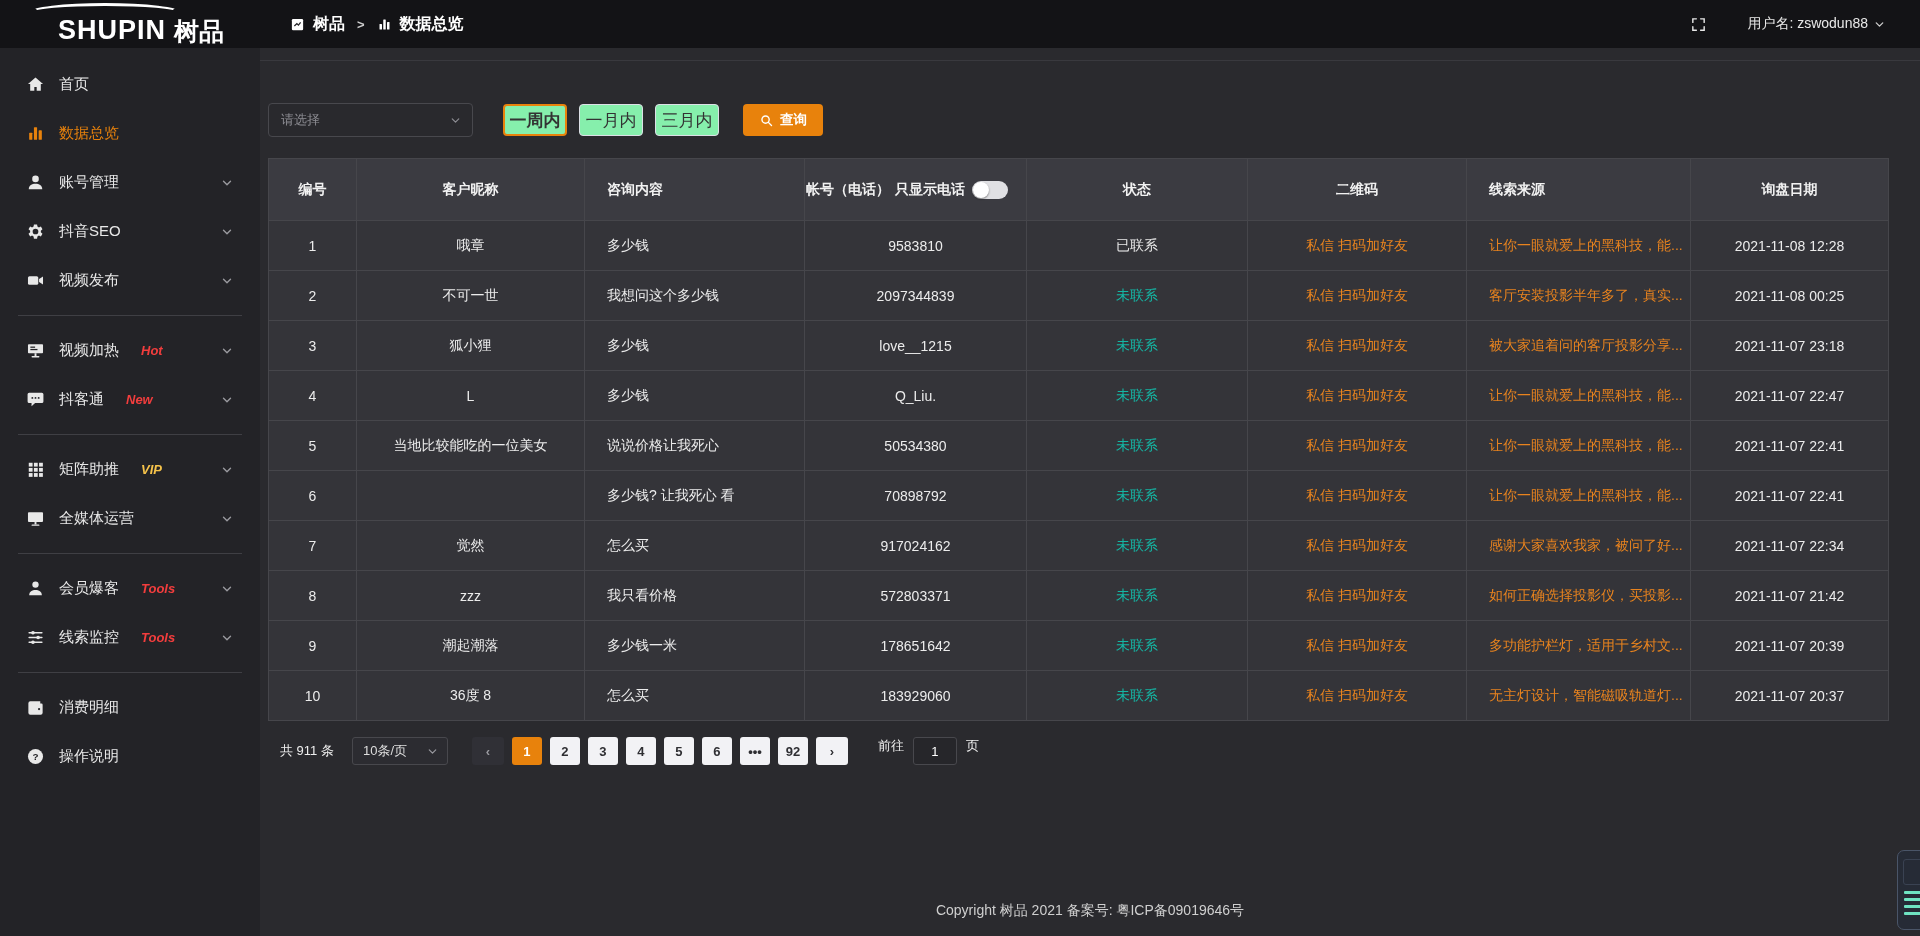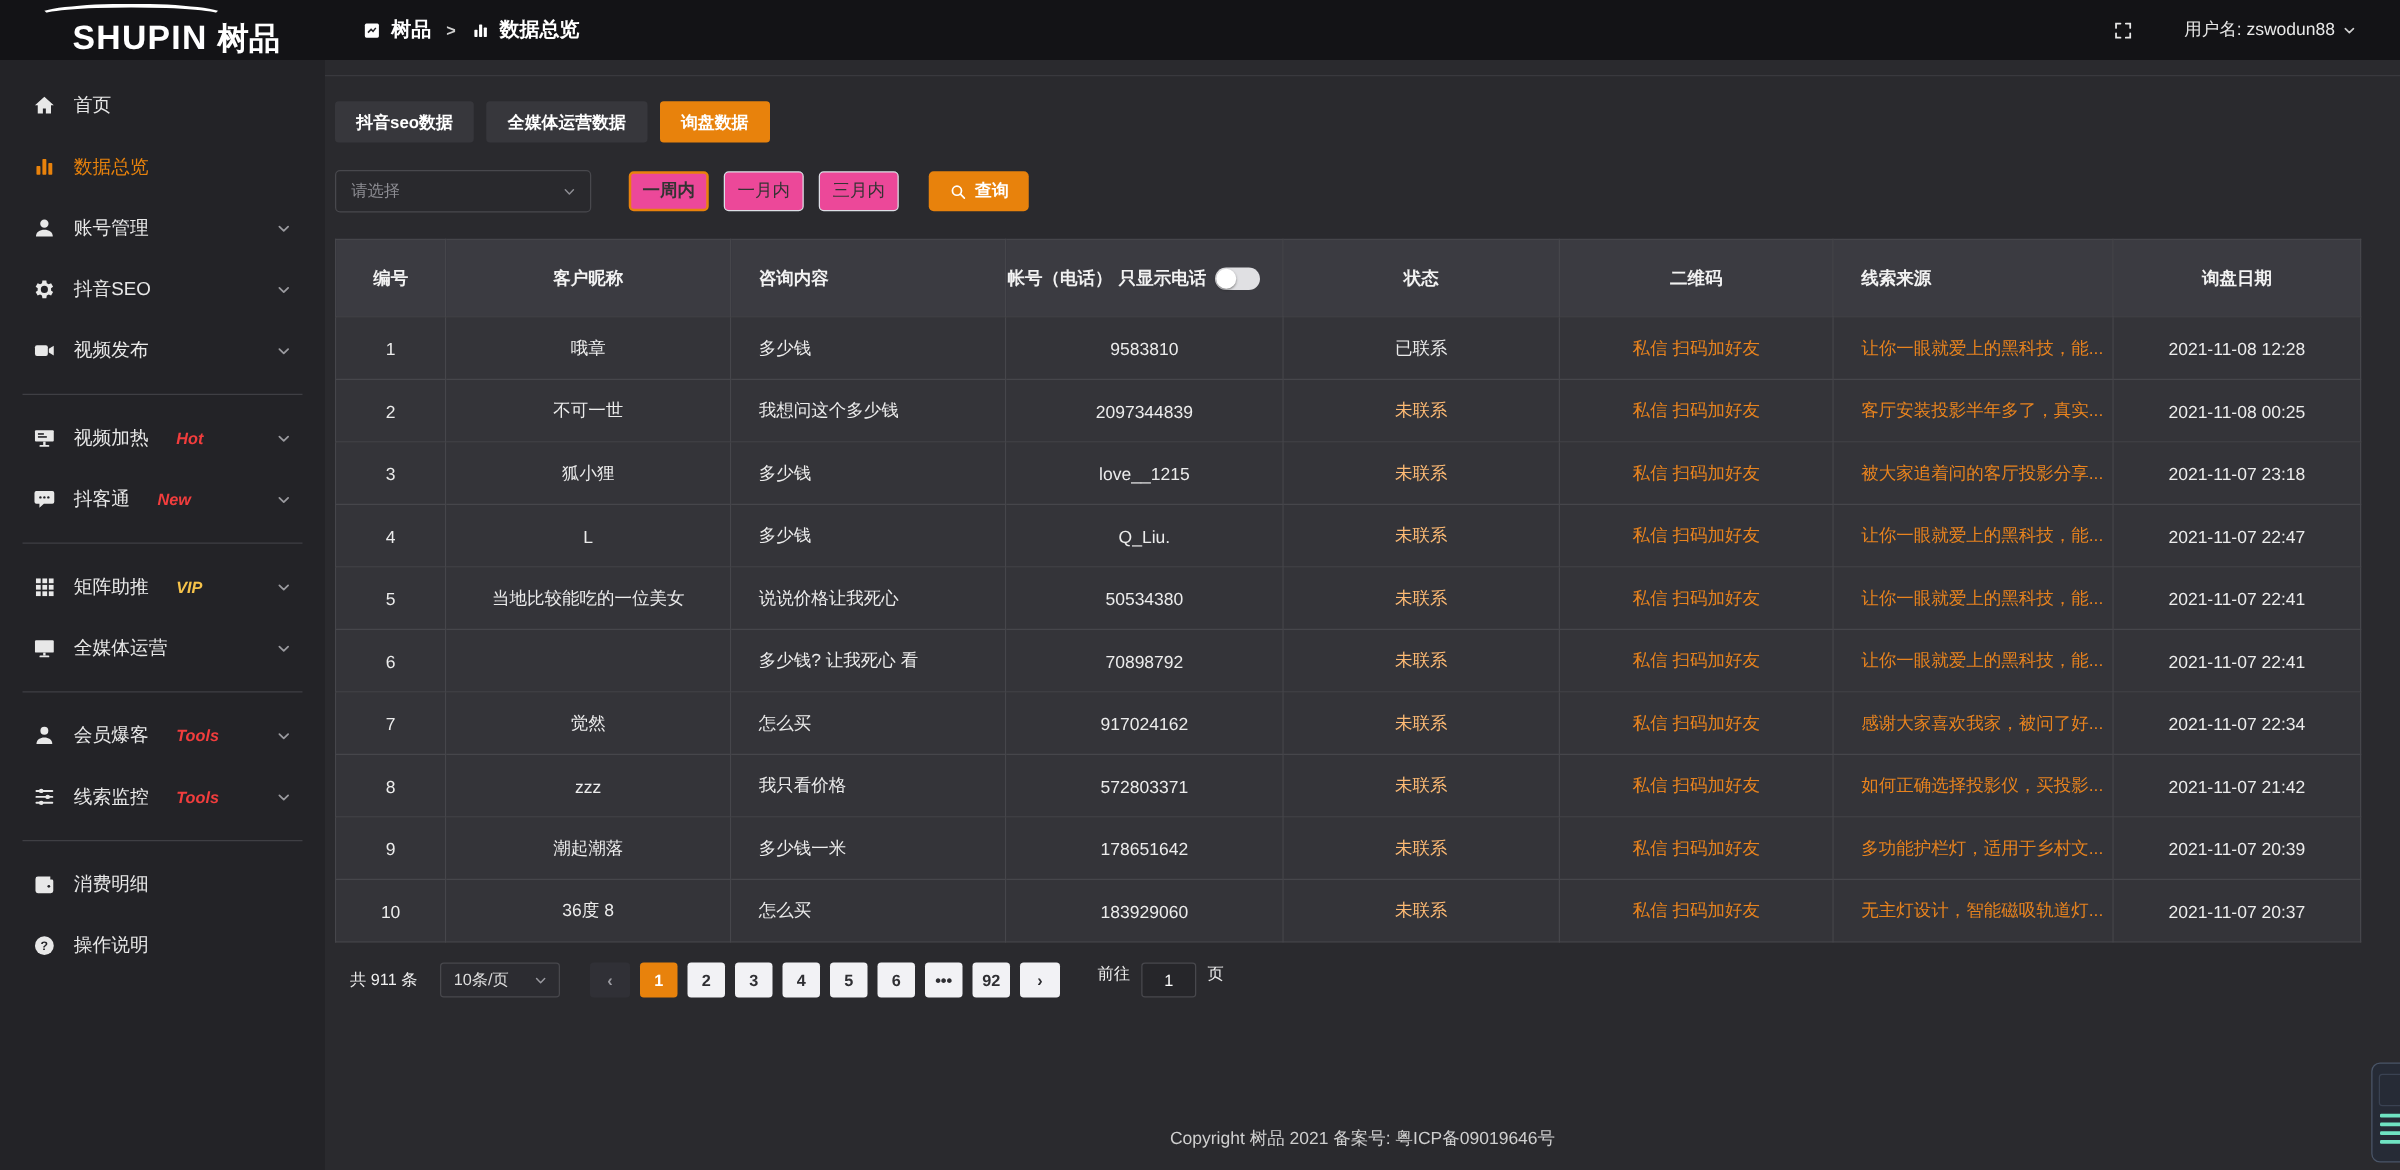--- a/index.html
+++ b/index.html
@@ -51,36 +51,36 @@
   .tabs{display:flex;gap:10px;}
   .tab{height:33px;padding:0 17px;background:#37373c;color:#fff;font-size:13.5px;
     display:flex;align-items:center;border-radius:3px;cursor:pointer;font-weight:600;}
   .tab.active{background:#e8820c;}
 
   .filters{margin-top:22px;display:flex;align-items:center;}
   .select{width:205px;height:34px;background:#29292d;border:1px solid #48484d;border-radius:4px;
     color:#8d8d93;font-size:13px;display:flex;align-items:center;justify-content:space-between;
     padding:0 10px 0 12px;cursor:pointer;}
   .periods{display:flex;gap:12px;margin-left:30px;}
-  .period{width:64px;height:32px;background:#ec4899;border:1px solid #dcdfe6;border-radius:4px;
-    color:#333;font-size:14px;display:flex;align-items:center;justify-content:center;cursor:pointer;}
+  .period{width:64px;height:32px;background:#86efac;border:1px solid #dcdfe6;border-radius:4px;
+    color:#333;font-size:17px;display:flex;align-items:center;justify-content:center;cursor:pointer;}
   .period.active{border:2px solid #e8820c;font-weight:bold;}
   .search-btn{margin-left:24px;height:32px;padding:0 16px;background:#e8820c;color:#fff;border:none;
     border-radius:4px;font-size:13.5px;font-weight:bold;display:flex;align-items:center;gap:6px;cursor:pointer;}
   .search-btn .ic{width:15px;height:15px;display:inline-flex;}
   .search-btn svg{width:100%;height:100%;}
 
   
   table.data{margin-top:21px;width:1620px;border-collapse:collapse;table-layout:fixed;}
   table.data th,table.data td{border:1px solid #46464b;overflow:hidden;white-space:nowrap;text-overflow:ellipsis;}
   table.data thead th{background:#3b3b41;height:62px;font-size:14px;font-weight:600;color:#f2f2f2;}
   table.data tbody td{background:#343439;height:50px;font-size:14px;color:#ececec;text-align:center;}
   .c-left{text-align:left !important;padding-left:22px;}
   .lnk{color:#e8831e;cursor:pointer;}
-  .status-uncontacted{color:#fdba74;}
+  .status-uncontacted{color:#14b8a6;}
   .status-contacted{color:#eaeaea;}
   .th-account{display:flex;flex-direction:row;align-items:center;gap:5px;}
   .th-toggle-row{display:flex;align-items:center;gap:7px;font-weight:600;}
   .switch{width:36px;height:18px;background:#e0e0e3;border-radius:9px;position:relative;
     display:inline-block;cursor:pointer;flex:none;}
   .switch::after{content:'';position:absolute;left:1px;top:1px;width:16px;height:16px;border-radius:50%;
     background:#fff;box-shadow:0 1px 2px rgba(0,0,0,.45);}
 
   
   .pagination{margin-top:16px;display:flex;align-items:center;font-size:13px;color:#eee;padding-left:12px;}
@@ -362,25 +362,20 @@
           <circle cx="12" cy="12" r="9.5" fill="currentColor"></circle>
           <text x="12" y="16.2" text-anchor="middle" font-size="12.5" font-weight="bold" fill="#232327">?</text>
         </svg>
       </span>
       <span class="sb-label">操作说明</span>
     </div>
   </aside>
 
 <div class="main">
 
-  <div class="tabs" id="tabs">
-      <div class="tab">抖音seo数据</div>
-      <div class="tab">全媒体运营数据</div>
-      <div class="tab active">询盘数据</div>
-    </div>
 
   <div class="filters">
     <div class="select">
       <span>请选择</span>
       <span class="chev">
         <svg viewBox="0 0 24 24" fill="none" stroke="#8d8d93" stroke-width="2.2" stroke-linecap="round" stroke-linejoin="round">
             <polyline points="6 9 12 15 18 9"></polyline>
           </svg>
       </span>
     </div>

